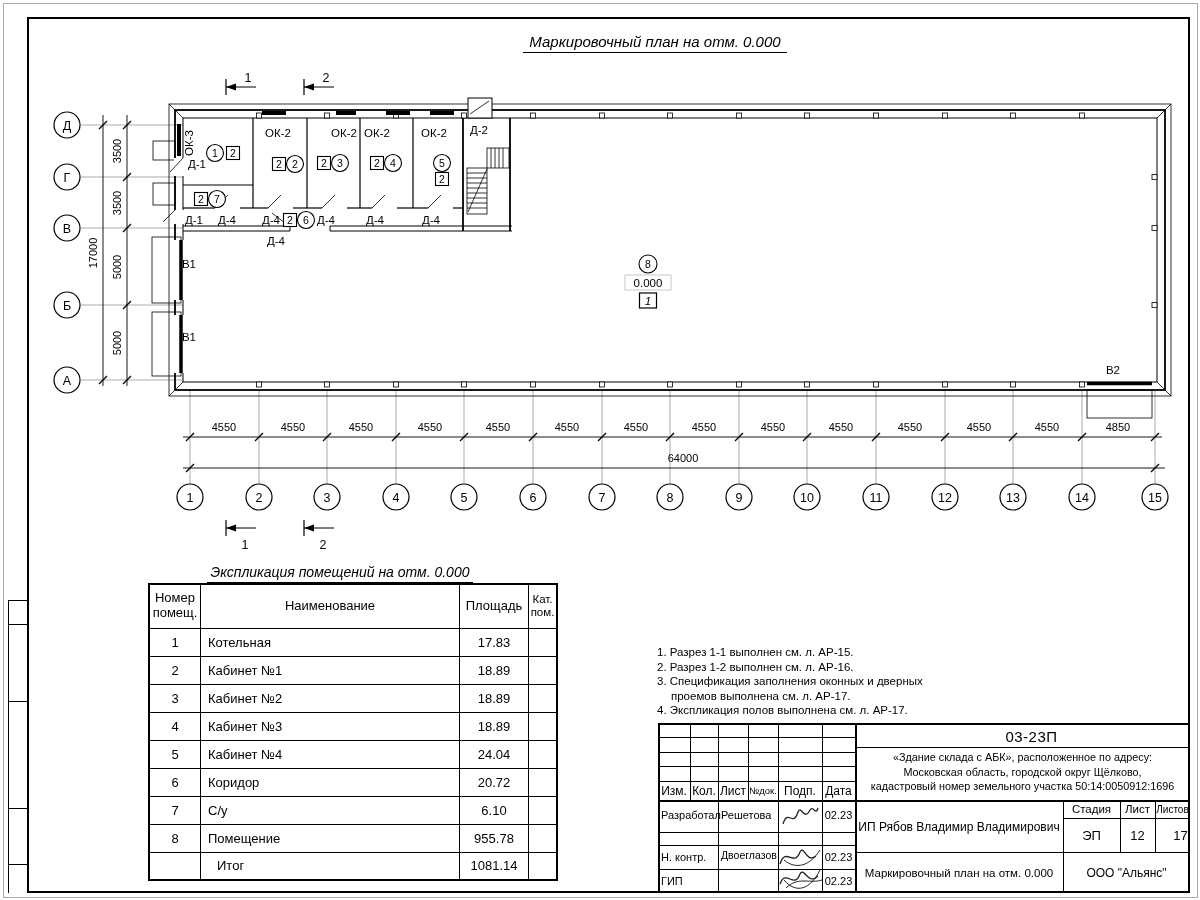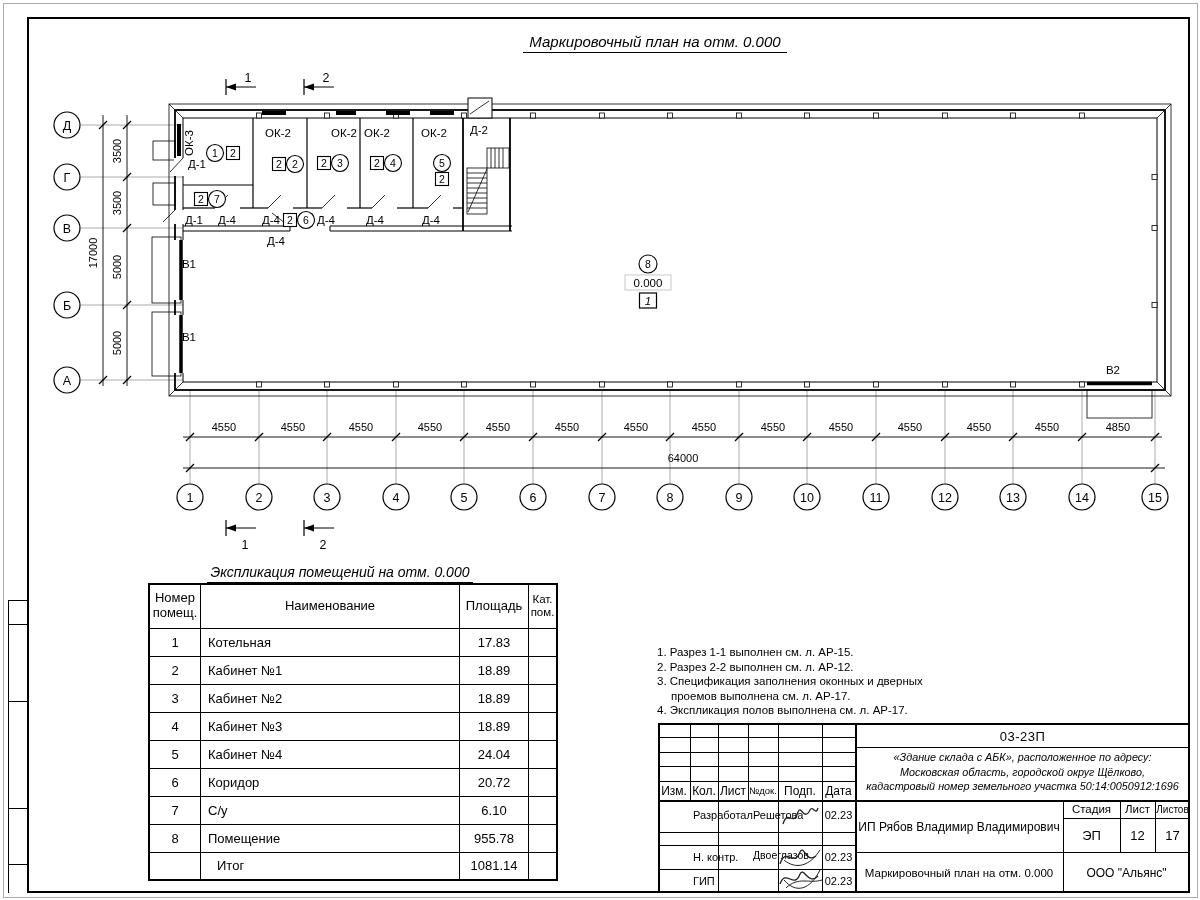--- a/index.html
+++ b/index.html
@@ -3,21 +3,21 @@
 <meta charset="utf-8">
 <style>
   html,body{margin:0;padding:0;background:#fff;}
   body{width:1200px;height:900px;position:relative;overflow:hidden;
        font-family:"Liberation Sans",sans-serif;color:#000;}
   .abs{position:absolute;}
   .hline{position:absolute;background:#000;height:1px;}
   .vline{position:absolute;background:#000;width:1px;}
   .cell{position:absolute;display:flex;align-items:center;justify-content:center;
         text-align:center;}
-  .cellL{position:absolute;display:flex;align-items:center;justify-content:flex-start;padding-left:32px;}
+  .cellL{position:absolute;display:flex;align-items:center;justify-content:flex-start;}
   svg text{font-family:"Liberation Sans",sans-serif;fill:#000;}
   .tx{font-size:11.5px;text-anchor:middle;}
   .dim{font-size:11px;text-anchor:middle;}
   .ax{font-size:12.5px;text-anchor:middle;}
   .rm{font-size:10.5px;text-anchor:middle;}
   .sec{font-size:12.5px;text-anchor:middle;}
   .grid line{stroke:#888;stroke-width:0.7;}
   .w18{stroke:#000;stroke-width:1.8;fill:none;}
   .w10{stroke:#000;stroke-width:1;fill:none;}
   .w08{stroke:#000;stroke-width:0.8;fill:none;}
@@ -470,21 +470,21 @@
       <td class="c-num"></td>
       <td class="c-name itog">Итог</td>
       <td class="c-area">1081.14</td>
       <td class="c-cat"></td>
     </tr>
   </tbody>
 </table>
 
 <div class="abs" id="notes">
   <div>1. Разрез 1-1 выполнен см. л. АР-15.</div>
-  <div>2. Разрез 2-2 выполнен см. л. АР-12.</div>
+  <div>2. Разрез 1-2 выполнен см. л. АР-16.</div>
   <div>3. Спецификация заполнения оконных и дверных</div>
   <div class="indent">проемов выполнена см. л. АР-17.</div>
   <div>4. Экспликация полов выполнена см. л. АР-17.</div>
 </div>
 
 <div class="abs" id="titleblock">
 
   <div class="vline" style="left:0;top:0;height:170px;width:2px;"></div>
   <div class="hline" style="left:0;top:0;width:532px;height:2px;"></div>
   <div class="vline" style="left:197px;top:0;height:170px;width:2px;"></div>
@@ -531,28 +531,28 @@
     <path d="M6 20 C12 4 20 26 26 10 C30 2 34 22 44 12" stroke="#222" stroke-width="1.3" fill="none"></path>
     <path d="M10 16 C22 30 36 26 46 6 M12 24 C24 12 36 20 48 16" stroke="#222" stroke-width="1" fill="none"></path>
   </svg>
 
   <div class="hline" style="left:197px;top:24px;width:335px;"></div>
   <div class="hline" style="left:197px;top:129px;width:335px;"></div>
   <div class="vline" style="left:405px;top:77px;height:93px;"></div>
   <div class="vline" style="left:462px;top:77px;height:52px;"></div>
   <div class="vline" style="left:497px;top:77px;height:52px;"></div>
   <div class="hline" style="left:405px;top:95px;width:127px;"></div>
-  <div class="cell" style="left:197px;top:2px;width:335px;height:22px;font-size:13px;letter-spacing:0.5px;">03-23П</div>
-  <div class="abs" style="left:200px;top:27px;width:329px;text-align:center;font-size:10.8px;line-height:14.5px;font-style:italic;">
+  <div class="cell" style="left:206px;top:2px;width:335px;height:22px;font-size:15px;letter-spacing:0.5px;">03-23П</div>
+  <div class="abs" style="left:200px;top:27px;width:329px;text-align:center;font-size:10.8px;line-height:14.5px;">
     <div>«Здание склада с АБК», расположенное по адресу:</div>
     <div>Московская область, городской округ Щёлково,</div>
     <div>кадастровый номер земельного участка 50:14:0050912:1696</div>
   </div>
   <div class="cell" style="left:197px;top:79px;width:208px;height:50px;font-size:12px;">ИП Рябов Владимир Владимирович</div>
   <div class="cell" style="left:405px;top:77px;width:57px;height:18px;font-size:11.5px;">Стадия</div>
   <div class="cell" style="left:462px;top:77px;width:35px;height:18px;font-size:11.5px;">Лист</div>
   <div class="cell" style="left:497px;top:77px;width:35px;height:18px;font-size:10px;">Листов</div>
   <div class="cell" style="left:405px;top:95px;width:57px;height:34px;font-size:13px;">ЭП</div>
   <div class="cell" style="left:462px;top:95px;width:35px;height: 34px;font-size:13px;">12</div>
-  <div class="cell" style="left:497px;top:95px;width:35px;height:34px;font-size:13px;">17</div>
+  <div class="cell" style="left:497px;top:95px;width:35px;height:34px;font-size:13px;padding-left:8px;">17</div>
   <div class="cell" style="left:197px;top:129px;width:208px;height:41px;font-size:11.5px;">Маркировочный план на отм. 0.000</div>
   <div class="cell" style="left:405px;top:129px;width:127px;height:41px;font-size:12px;">ООО "Альянс"</div>
 </div>
 
 </body></html>

